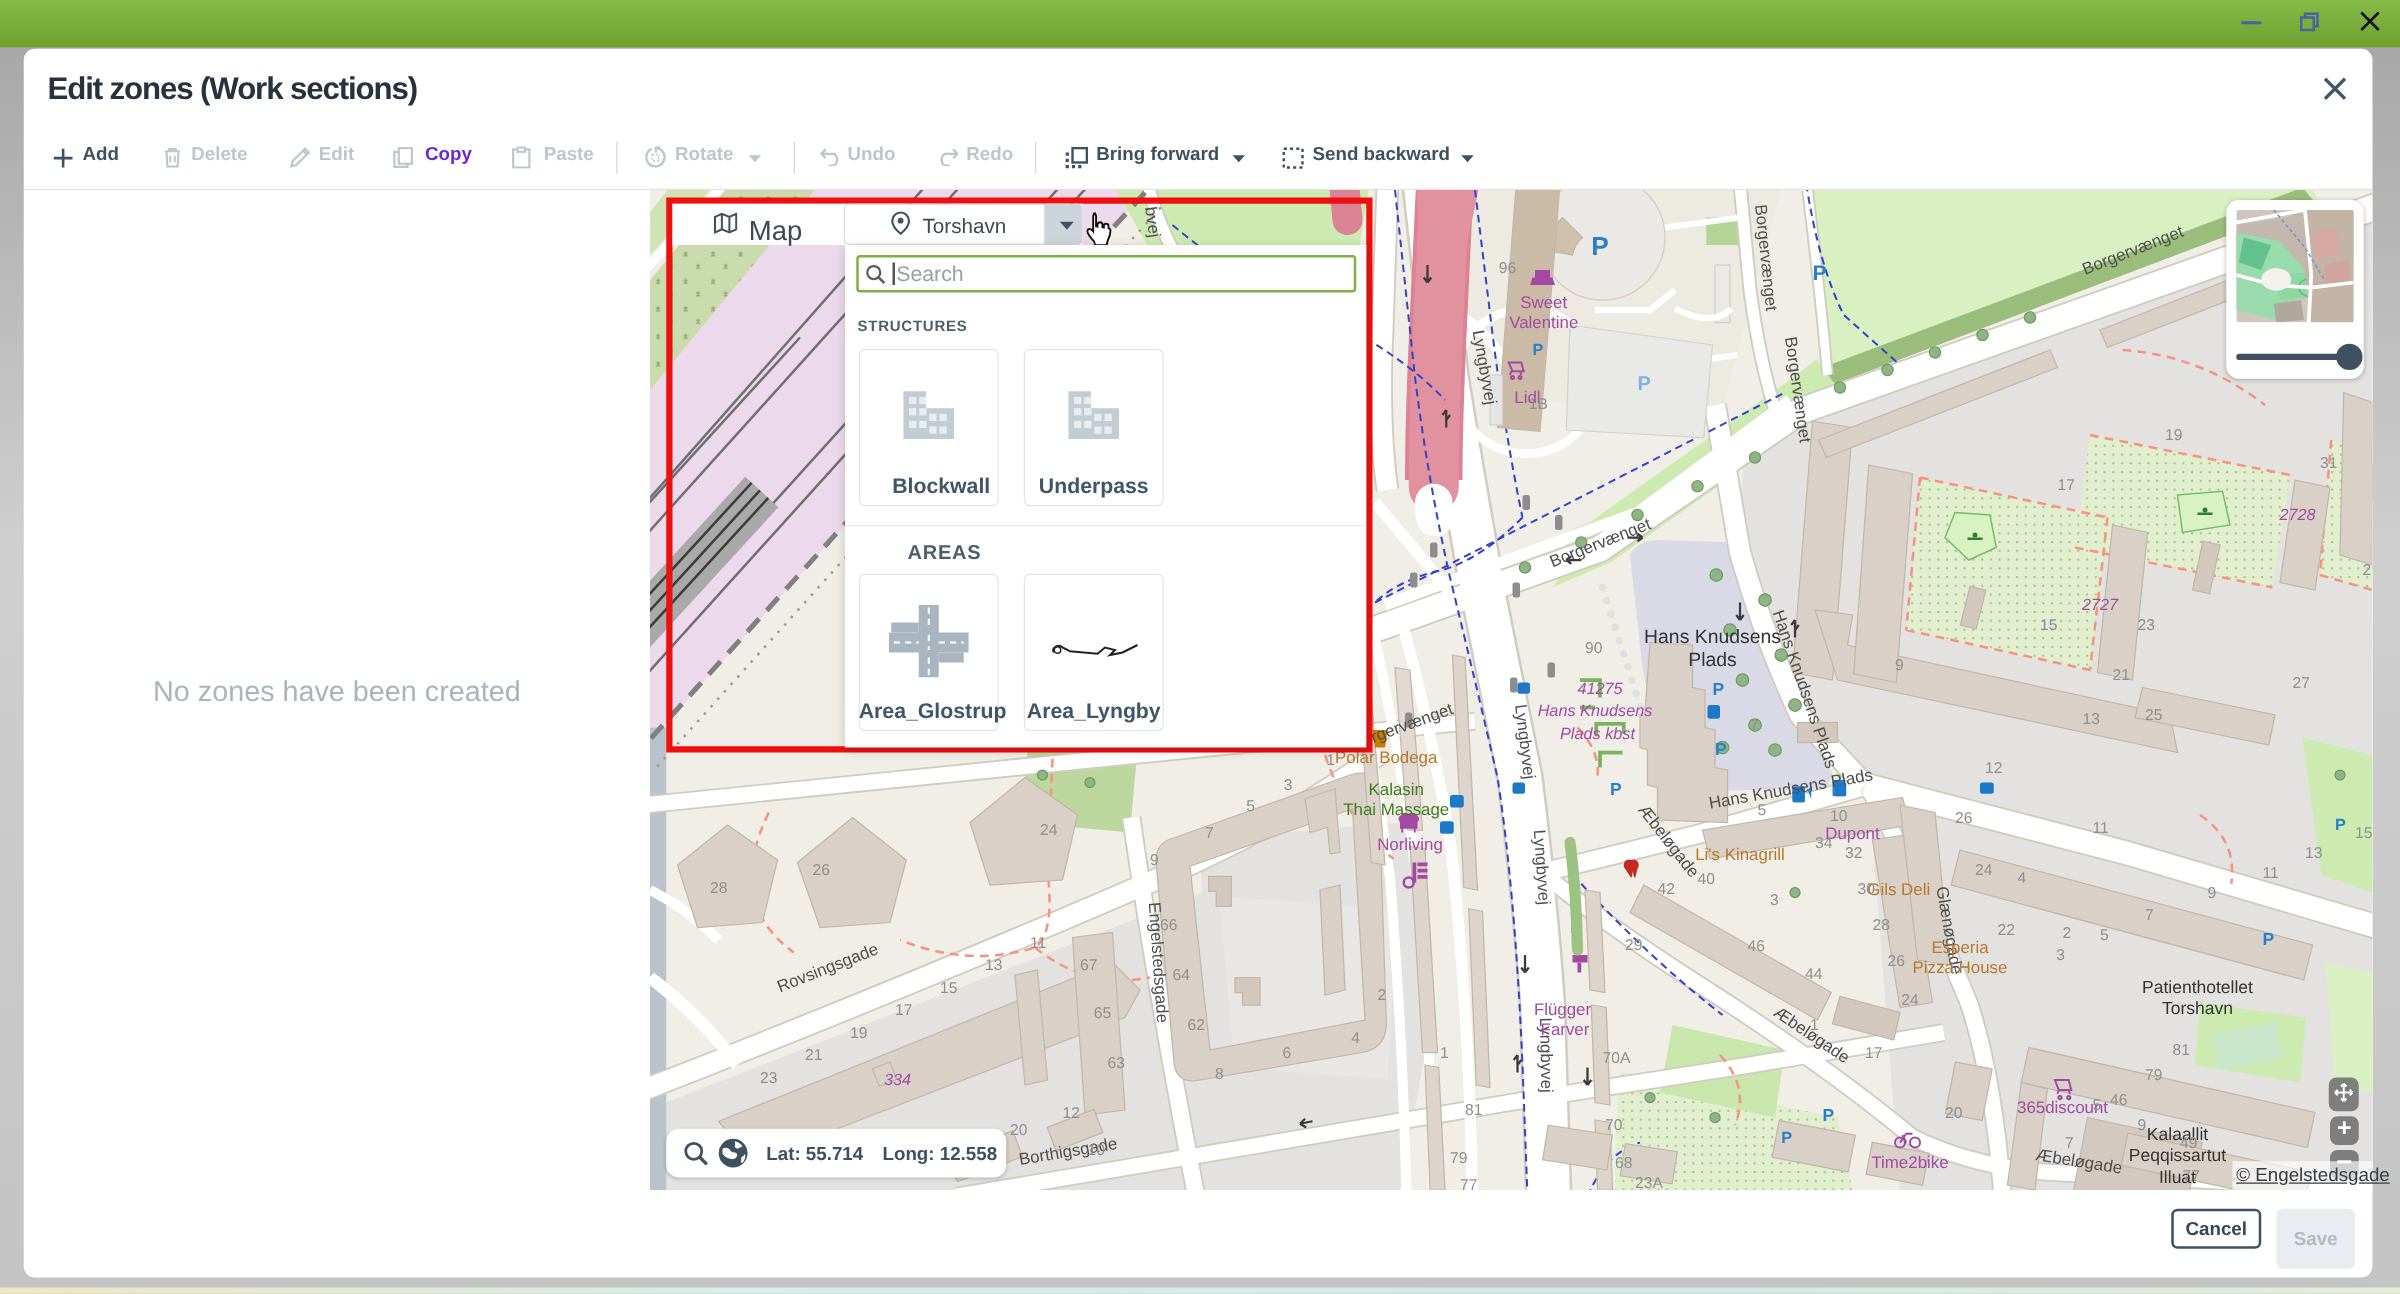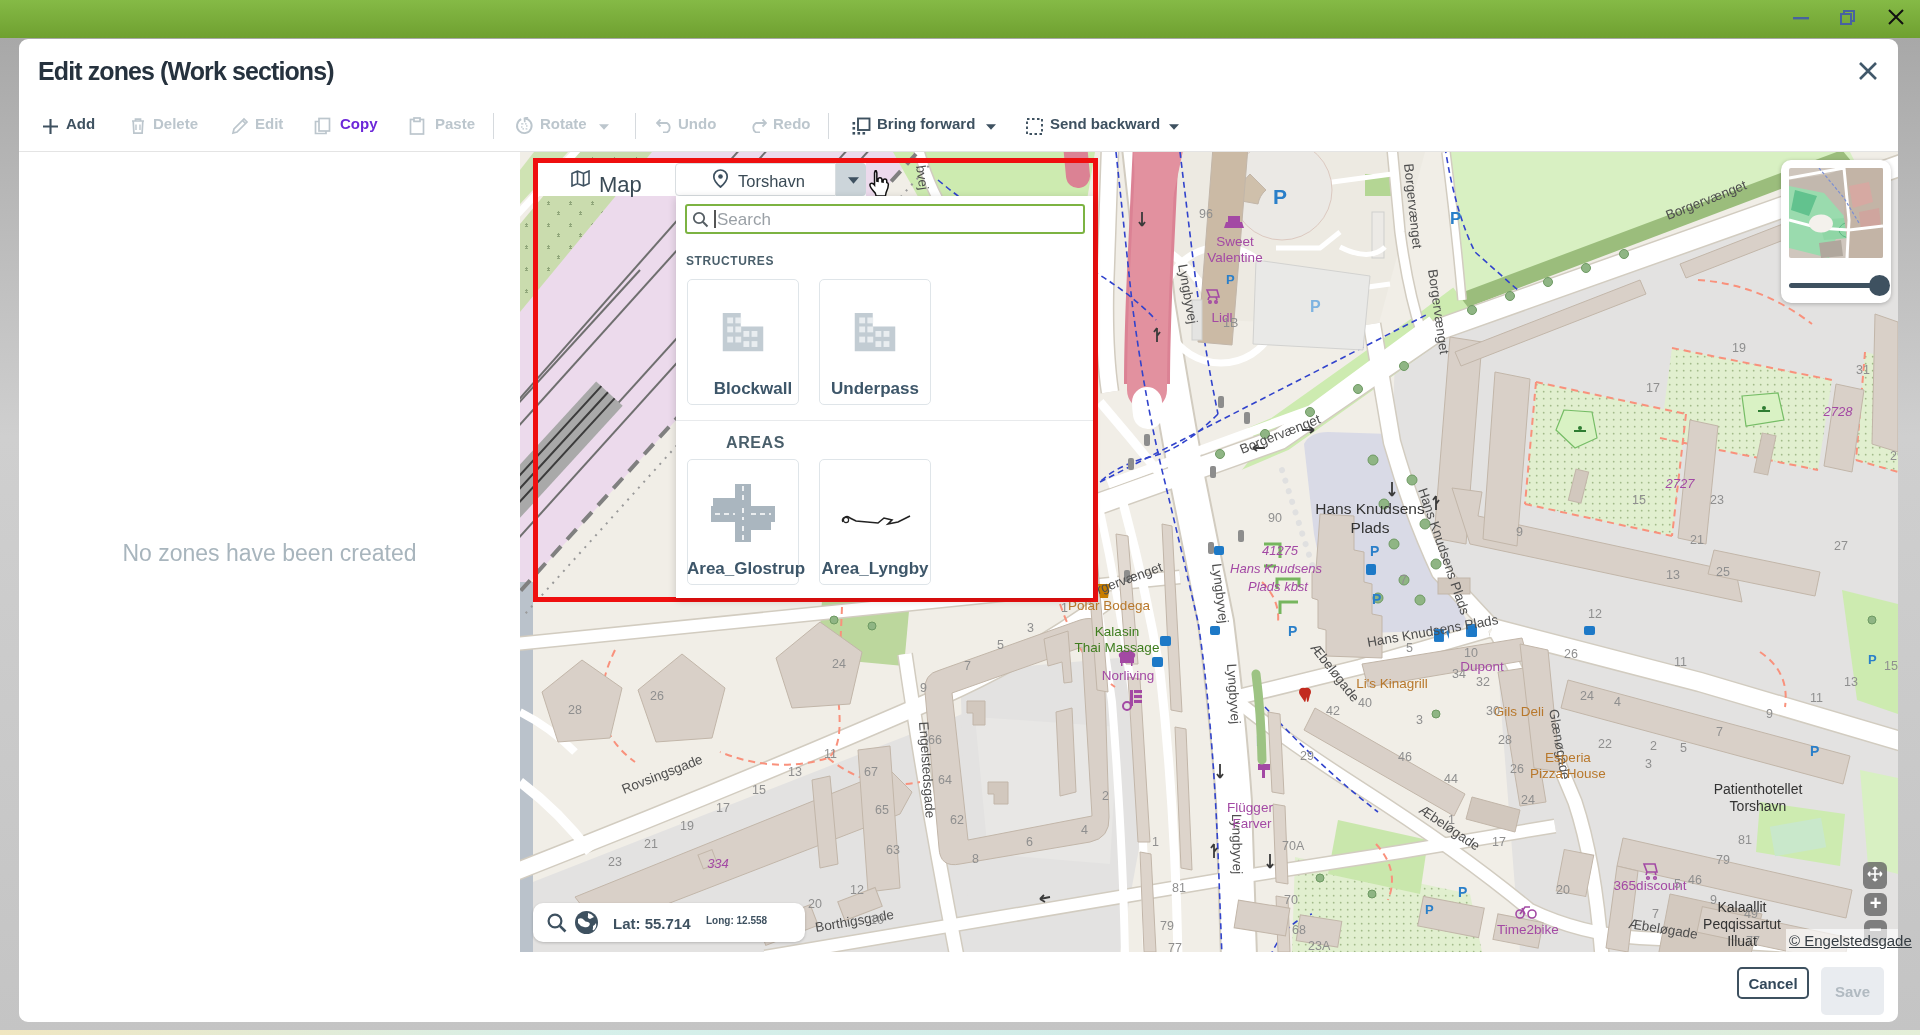--- a/index.html
+++ b/index.html
@@ -612,21 +612,21 @@
   <div class="abs" style="left:533px;top:903px;width:272px;height:39px;background:#fff;border-radius:10px;box-shadow:0 1px 3px rgba(0,0,0,.2);"></div>
   <svg class="abs" style="left:546px;top:912px" width="22" height="22" viewBox="0 0 22 22">
     <circle cx="9" cy="9" r="6.4" fill="none" stroke="#3e5160" stroke-width="2.2"></circle>
     <path d="M13.8 13.8 L19.5 19.5" stroke="#3e5160" stroke-width="2.6"></path>
   </svg>
   <svg class="abs" style="left:574px;top:910px" width="25" height="25" viewBox="0 0 25 25">
     <circle cx="12.5" cy="12.5" r="11.5" fill="#3e5160"></circle>
     <path d="M4 9 q4 -2 6 1 q1 2 4 2 q3 1 1 4 q-2 2 -5 1 q-4 -1 -6 -4 z M14 3 q4 1 6 4 l-4 2 q-3 -1 -2 -3 z M19 16 q2 -1 3 -3 q1 4 -2 7 q-2 1 -1 -2 z" fill="#fff"></path>
   </svg>
   <div class="abs" style="left:613px;top:915px;font-size:15px;font-weight:700;color:#3e5160;">Lat: 55.714</div>
-  <div class="abs" style="left:706px;top:915px;font-size:10px;font-weight:700;color:#3e5160;">Long: 12.558</div>
+  <div class="abs" style="left:706px;top:915px;font-size:15px;font-weight:700;color:#3e5160;">Long: 12.558</div>
 
   <div class="abs" style="left:1781px;top:160px;width:110px;height:143px;background:#fff;border-radius:10px;box-shadow:0 1px 4px rgba(0,0,0,.25);"></div>
   <div class="abs" style="left:1789px;top:168px;width:94px;height:90px;overflow:hidden;border-radius:2px;">
     <svg width="94" height="90" viewBox="0 0 94 90">
       <rect width="94" height="90" fill="#cfc6bd"></rect>
       <polygon points="0,12 40,6 55,0 94,0 94,40 60,52 30,60 0,50" fill="#c2b8ae"></polygon>
       <polygon points="0,18 35,25 55,48 40,90 0,80" fill="#9adbae"></polygon>
       <polygon points="6,22 28,28 20,48 2,42" fill="#62c28e"></polygon>
       <polygon points="30,52 55,50 60,70 35,72" fill="#8fd6a5"></polygon>
       <ellipse cx="62" cy="62" rx="12" ry="8" fill="#8fd6a5" stroke="#5cb882"></ellipse>

